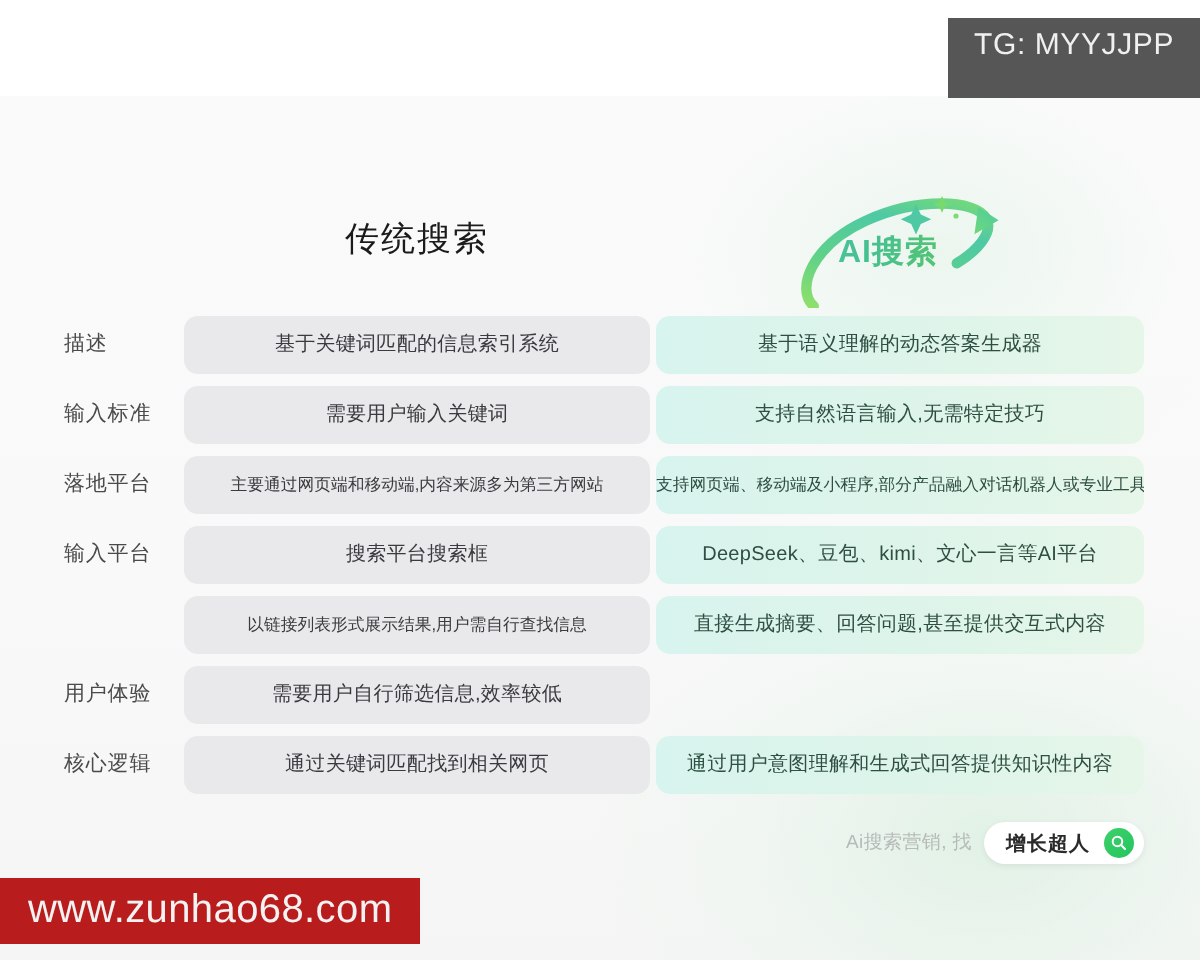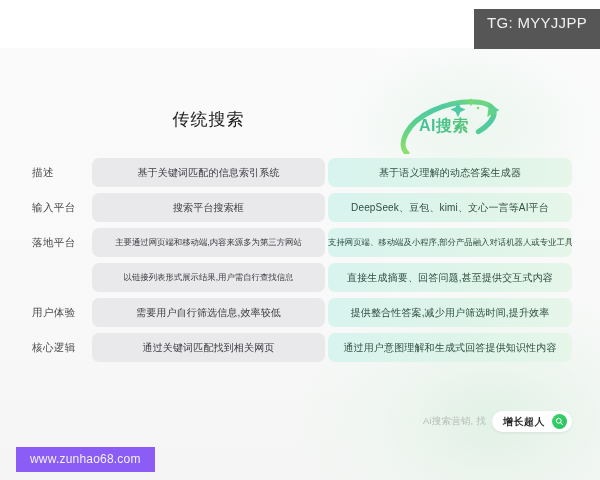--- a/index.html
+++ b/index.html
@@ -193,25 +193,25 @@
     background: linear-gradient(140deg, #3fd06a 0%, #22c55e 100%);
     display: flex;
     align-items: center;
     justify-content: center;
     flex: 0 0 auto;
   }
 
   
   .url-watermark {
     position: absolute;
-    left: 16px;
+    left: 0;
     bottom: 8px;
-    background: #8b5cf6;
+    background: #b91c1c;
     color: #f2f2f2;
-    font-size: 12px;
+    font-size: 20px;
     letter-spacing: 0.2px;
     padding: 6px 14px 7px 14px;
     line-height: 1;
     z-index: 40;
     white-space: nowrap;
   }
 </style>
 </head>
 <body>
 
@@ -251,42 +251,46 @@
   </div>
 
   <div class="table">
 
     <div class="row">
       <div class="row-label">描述</div>
       <div class="cell cell-left">基于关键词匹配的信息索引系统</div>
       <div class="cell cell-right">基于语义理解的动态答案生成器</div>
     </div>
 
+    <div class="row">
+      <div class="row-label">输入标准</div>
+      <div class="cell cell-left">需要用户输入关键词</div>
+      <div class="cell cell-right">支持自然语言输入,无需特定技巧</div>
+    </div>
+
+    <div class="row">
+      <div class="row-label">落地平台</div>
+      <div class="cell cell-left small">主要通过网页端和移动端,内容来源多为第三方网站</div>
+      <div class="cell cell-right small">支持网页端、移动端及小程序,部分产品融入对话机器人或专业工具</div>
+    </div>
 
     <div class="row">
       <div class="row-label">输入平台</div>
       <div class="cell cell-left">搜索平台搜索框</div>
       <div class="cell cell-right">DeepSeek、豆包、kimi、文心一言等AI平台</div>
     </div>
 
     <div class="row">
-      <div class="row-label">落地平台</div>
-      <div class="cell cell-left small">主要通过网页端和移动端,内容来源多为第三方网站</div>
-      <div class="cell cell-right small">支持网页端、移动端及小程序,部分产品融入对话机器人或专业工具</div>
-    </div>
-
-    <div class="row">
       <div class="cell cell-left small">以链接列表形式展示结果,用户需自行查找信息</div>
       <div class="cell cell-right">直接生成摘要、回答问题,甚至提供交互式内容</div>
     </div>
 
     <div class="row">
       <div class="row-label">用户体验</div>
       <div class="cell cell-left">需要用户自行筛选信息,效率较低</div>
-      <div class="cell cell-right">提供整合性答案,减少用户筛选时间,提升效率</div>
     </div>
 
     <div class="row">
       <div class="row-label">核心逻辑</div>
       <div class="cell cell-left">通过关键词匹配找到相关网页</div>
       <div class="cell cell-right">通过用户意图理解和生成式回答提供知识性内容</div>
     </div>
 
   </div>
 

